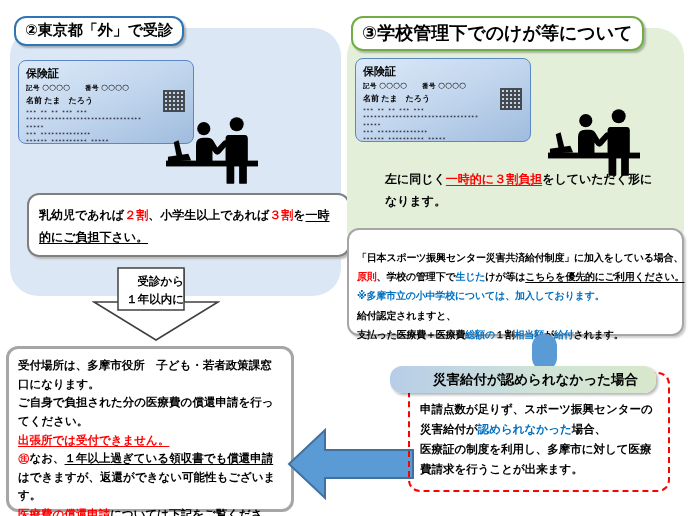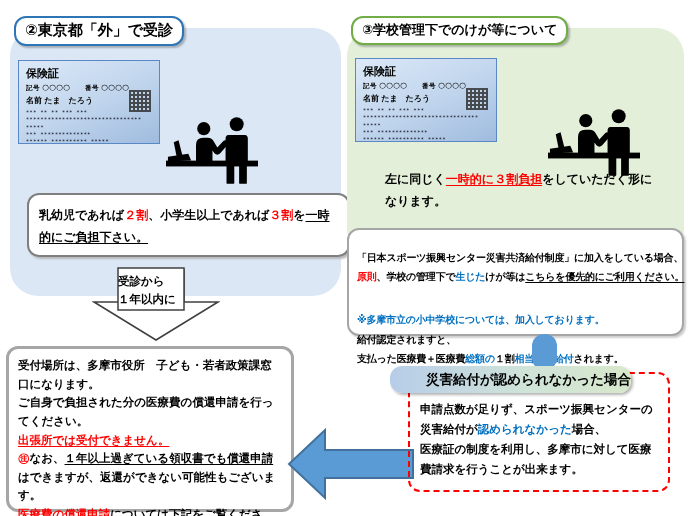--- a/index.html
+++ b/index.html
@@ -3,36 +3,36 @@
 <meta charset="utf-8">
 <style>
   html,body{margin:0;padding:0;background:#fff;}
   .canvas{position:relative;width:690px;height:516px;background:#fff;overflow:hidden;
           font-family:"Liberation Sans","DejaVu Sans",sans-serif;font-weight:bold;color:#000;}
   .abs{position:absolute;border-radius:12px;}
   p{margin:0;}
 
   
   .red{color:#FF0000;}
-  .blue{color:#0070C0;margin-top:24px;}
+  .blue{color:#0070C0;}
   .u{text-decoration:underline;text-underline-offset:2px;}
   .ru{color:#FF0000;text-decoration:underline;text-underline-offset:2px;}
 
   
   .panel-blue{left:10px;top:28px;width:331px;height:268px;background:#DBE7F4;border-radius:28px;}
   .panel-green{left:347px;top:28px;width:337px;height:229px;background:#E3EFD9;border-radius:28px;}
 
   
   .sec-title{background:#fff;padding:3px 9px 4px 9px;white-space:nowrap;
              box-shadow:2px 2px 2px rgba(0,0,0,.25);}
   .sec-title-left{left:14px;top:16px;border:2.5px solid #2E75B6;font-size:15px;}
-  .sec-title-right{left:351px;top:16px;border:2.5px solid #70AD47;font-size:13px;}
-
-  
-  .card{width:142px;height:84px;border:1.5px solid #5A87C5;border-radius:0;
+  .sec-title-right{left:351px;top:16px;border:2.5px solid #70AD47;font-size:18px;}
+
+  
+  .card{width:176px;height:84px;border:1.5px solid #5A87C5;border-radius:8px;
         background:linear-gradient(155deg,#DCE9F8 0%,#BFD4EC 55%,#9FBBDE 100%);
         padding:5px 7px;box-sizing:border-box;}
   .card-title{font-size:11px;margin-bottom:3px;}
   .card-row{font-size:6.5px;letter-spacing:.5px;margin-bottom:2px;}
   .card-row .gap{display:inline-block;width:10px;}
   .card-name{font-size:8px;margin-bottom:3px;}
   .dots{font-size:5px;letter-spacing:.6px;line-height:1.45;color:#1a1a2e;font-family:"DejaVu Sans Mono",monospace;}
   .qr{position:absolute;top:29px;right:8px;width:22px;height:22px;opacity:.8;
       background:repeating-linear-gradient(0deg,#2a2a2a 0 2px,transparent 2px 4px),
                  repeating-linear-gradient(90deg,#2a2a2a 0 2px,#c3d5ea 2px 4px);}
@@ -48,32 +48,32 @@
   
   .note-right{left:385px;top:169px;width:292px;font-size:12px;line-height:1.8;}
 
   
   .box-right{left:347px;top:228px;width:337px;height:108px;background:#fff;border:2.5px solid #A6A6A6;
              box-shadow:2px 2px 2px #cfcfcf;padding:18px 8px;box-sizing:border-box;
              font-size:10px;letter-spacing:-.2px;line-height:1.92;white-space:nowrap;}
 
   
   .down-arrow{left:92px;top:266px;width:128px;height:78px;}
-  .arrow-label{left:118px;top:272px;width:66px;text-align:left;font-size:11.5px;line-height:1.6;}
+  .arrow-label{left:118px;top:272px;width:66px;text-align:right;font-size:11.5px;line-height:1.6;}
 
   
   .box-bottom-left{left:6px;top:346px;width:288px;height:166px;background:#fff;border:3px solid #A6A6A6;
                    padding:7px 9px;box-sizing:border-box;font-size:11.5px;line-height:1.62;}
 
   
   .connector{left:532px;top:334px;width:25px;height:36px;background:#5B9BD5;}
   .disaster-header{left:390px;top:366px;width:241px;height:27px;font-size:13.5px;
-                   display:flex;align-items:center;justify-content:flex-end;
+                   display:flex;align-items:center;justify-content:center;
                    background:linear-gradient(90deg,#B7CDE8 0%,#CFE3D9 55%,#D8E8CB 100%);
-                   box-shadow:2px 2px 3px rgba(0,0,0,.3);z-index:3;}
+                   box-shadow:2px 2px 3px rgba(0,0,0,.3);z-index:3;padding-left:25px;}
   .box-disaster{left:408px;top:372px;width:262px;height:120px;border:2.5px dashed #FF0000;
                 box-sizing:border-box;z-index:2;}
   .box-disaster-inner{padding:25px 6px 0 10px;font-size:11.5px;line-height:1.75;}
 
   
   .left-arrow{left:287px;top:427px;width:128px;height:74px;}
 </style>
 </head>
 <body>
 

